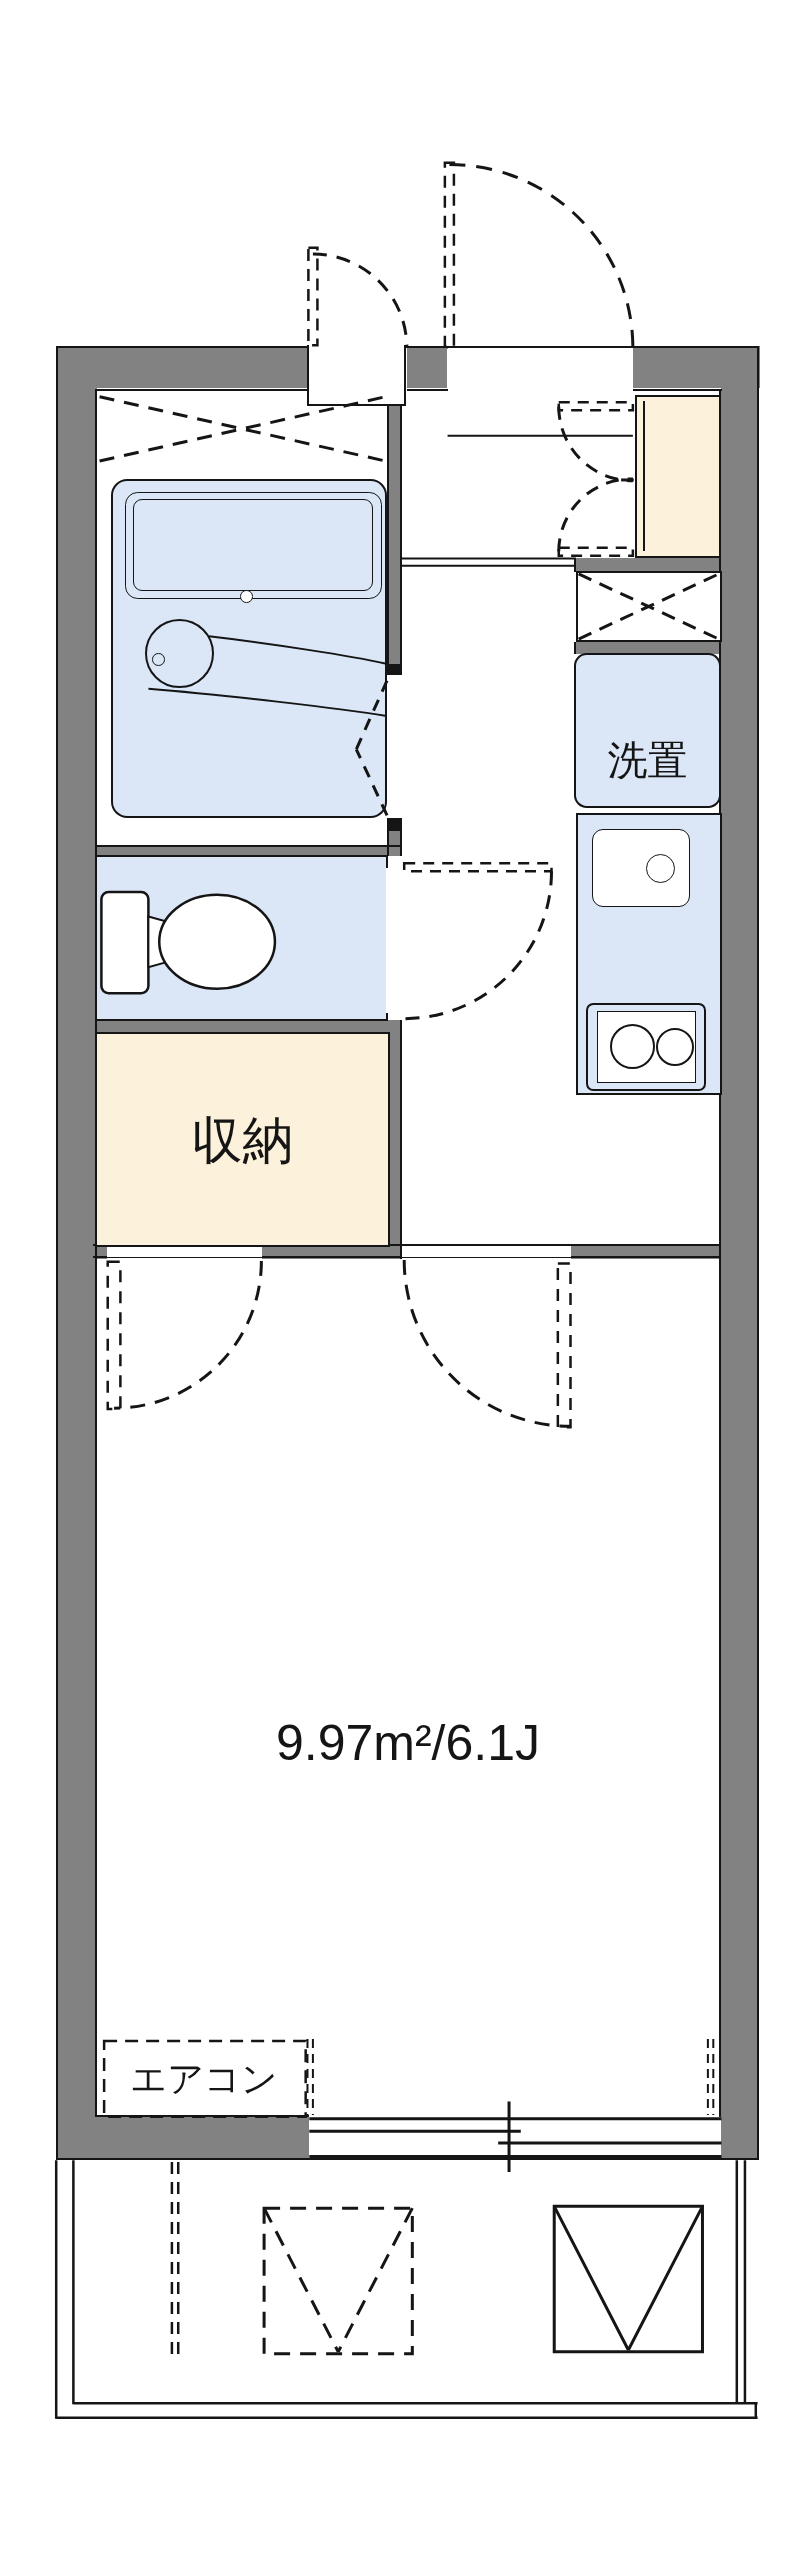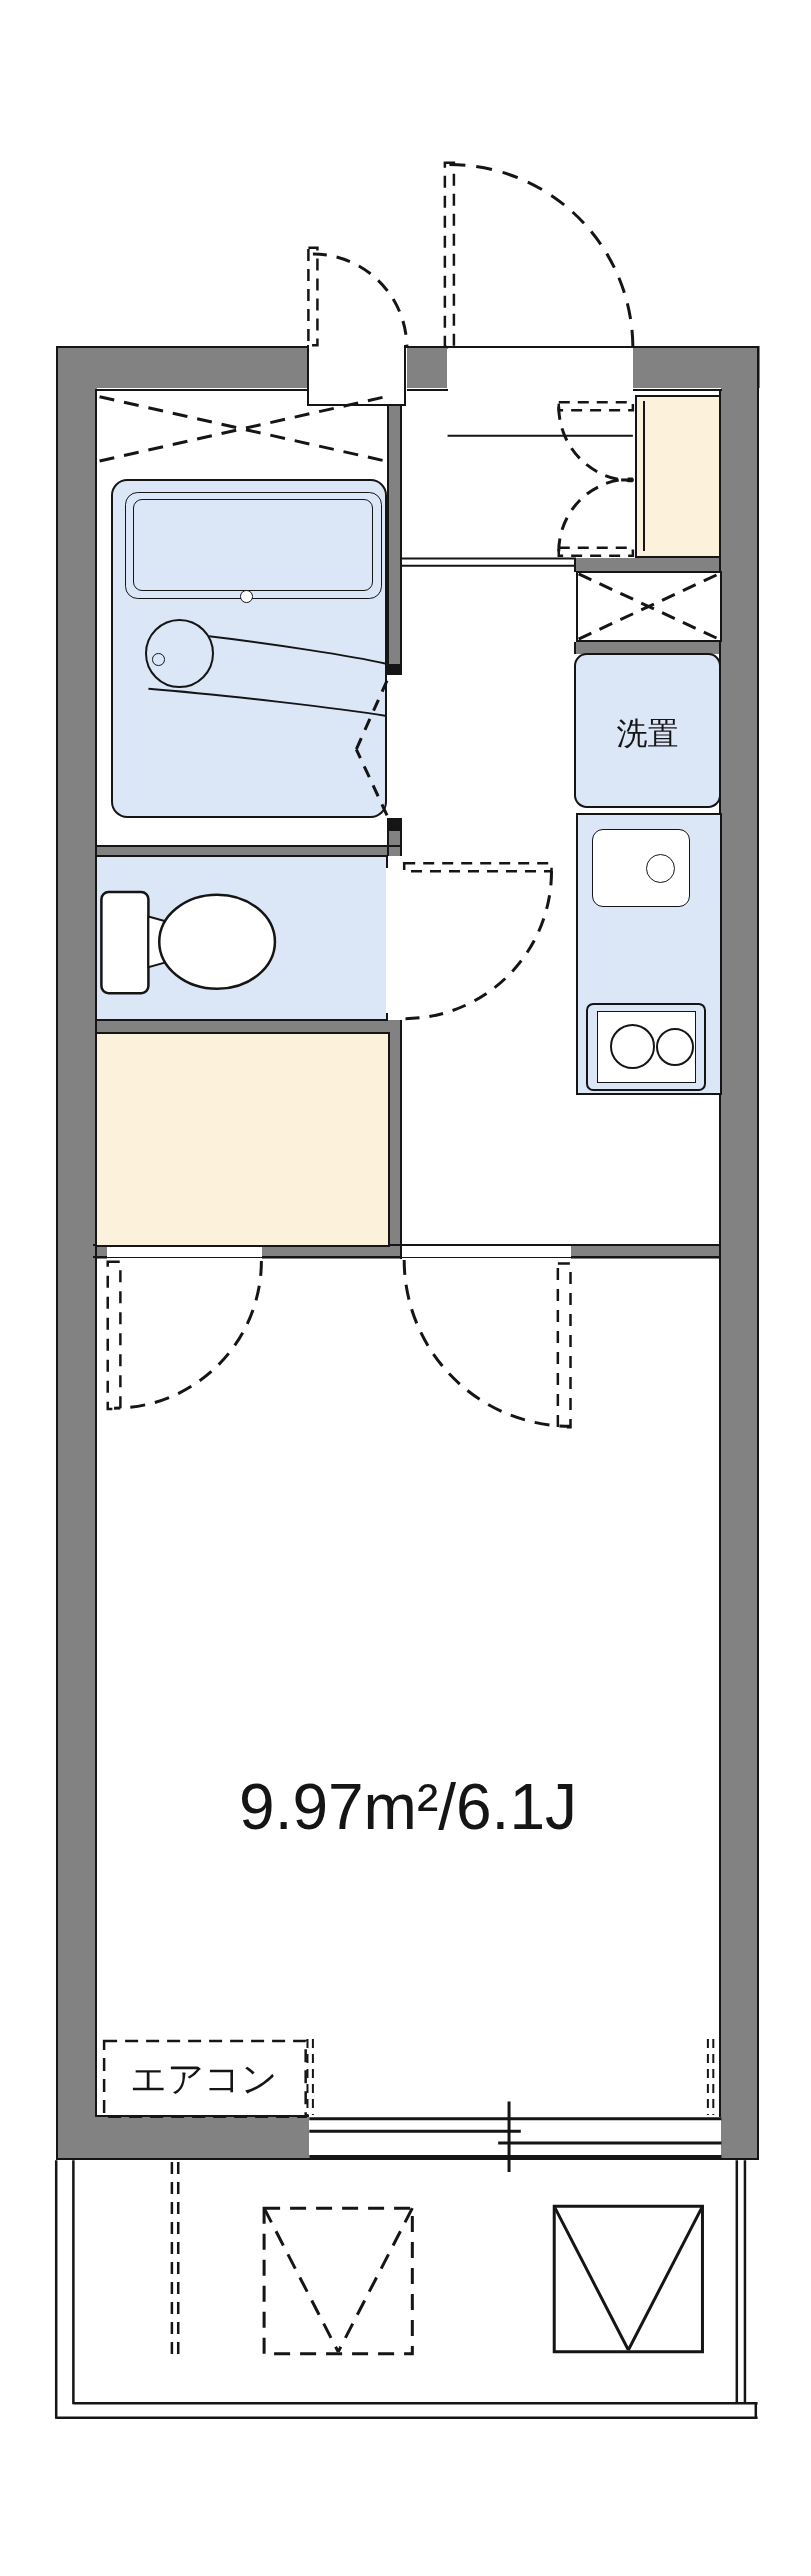--- a/index.html
+++ b/index.html
@@ -140,18 +140,19 @@
 
     <path d="M62,2390 V2676 M81,2390 V2660 M81,2659 H838 M62,2675 H838 M815,2390 V2659 M824,2390 V2659 M836,2659 V2675" stroke-width="2.5" stroke="#151515"></path>
     <path d="M190,2392 V2606 M197,2392 V2606" stroke-width="2.5" stroke-dasharray="12 8" stroke="#151515"></path>
 
     <rect x="292" y="2443" width="164" height="161" stroke-width="3" stroke-dasharray="16 10" stroke="#151515"></rect>
     <path d="M292,2443 L374,2602 M456,2443 L374,2602" stroke-width="3" stroke-dasharray="16 10" stroke="#151515"></path>
     <rect x="613" y="2441" width="164" height="161" stroke-width="3" stroke="#151515"></rect>
     <path d="M613,2441 L695,2600 M777,2441 L695,2600" stroke-width="3" stroke="#151515"></path>
   </svg>
 
-  <div class="label" style="left:209px;top:1776px;width:398px;height:61px;font-size:64px;">9.97m²/6.1J</div>
-  <div class="label" style="left:575px;top:710px;width:145px;height:47px;font-size:31px;text-align:right;">洗置</div>
+  <div class="label" style="left:209px;top:1712px;width:398px;height:61px;font-size:50px;">9.97m²/6.1J</div>
+  <div class="label" style="left:125px;top:1110px;width:235px;height:63px;font-size:51px;">収納</div>
+  <div class="label" style="left:575px;top:737px;width:145px;height:47px;font-size:40px;text-align:right;">洗置</div>
   <div class="label" style="left:108px;top:2064px;width:192px;height:31px;font-size:36px;">エアコン</div>
 
 </div>
 
 
 </body></html>

